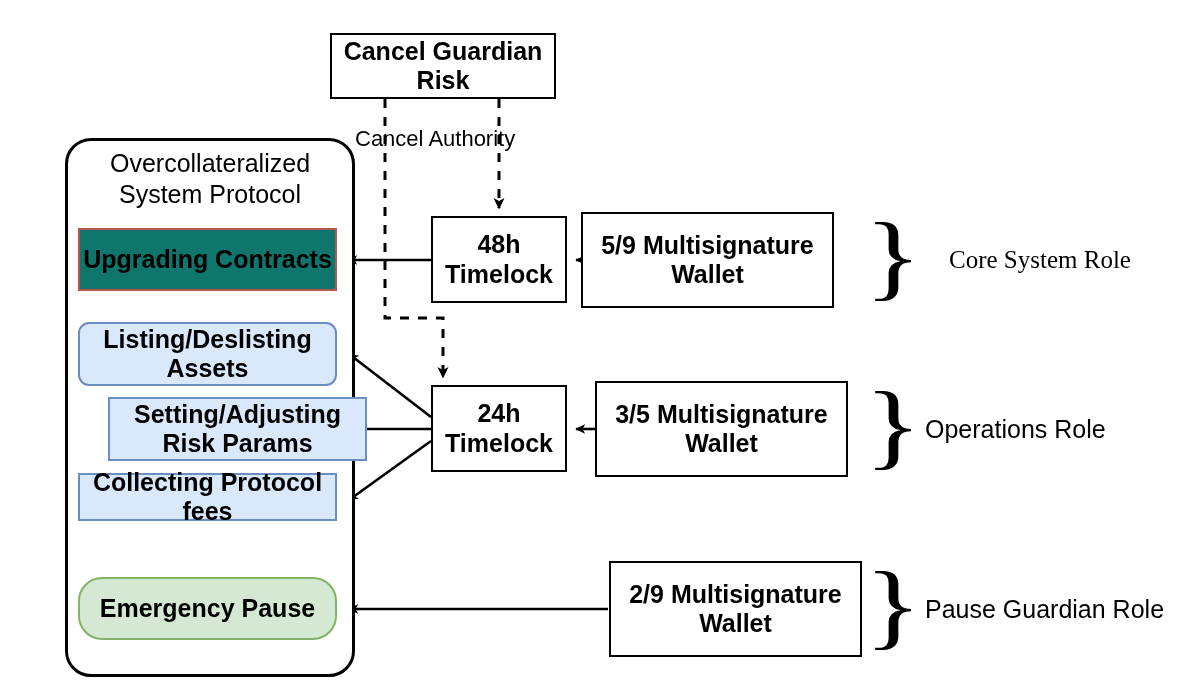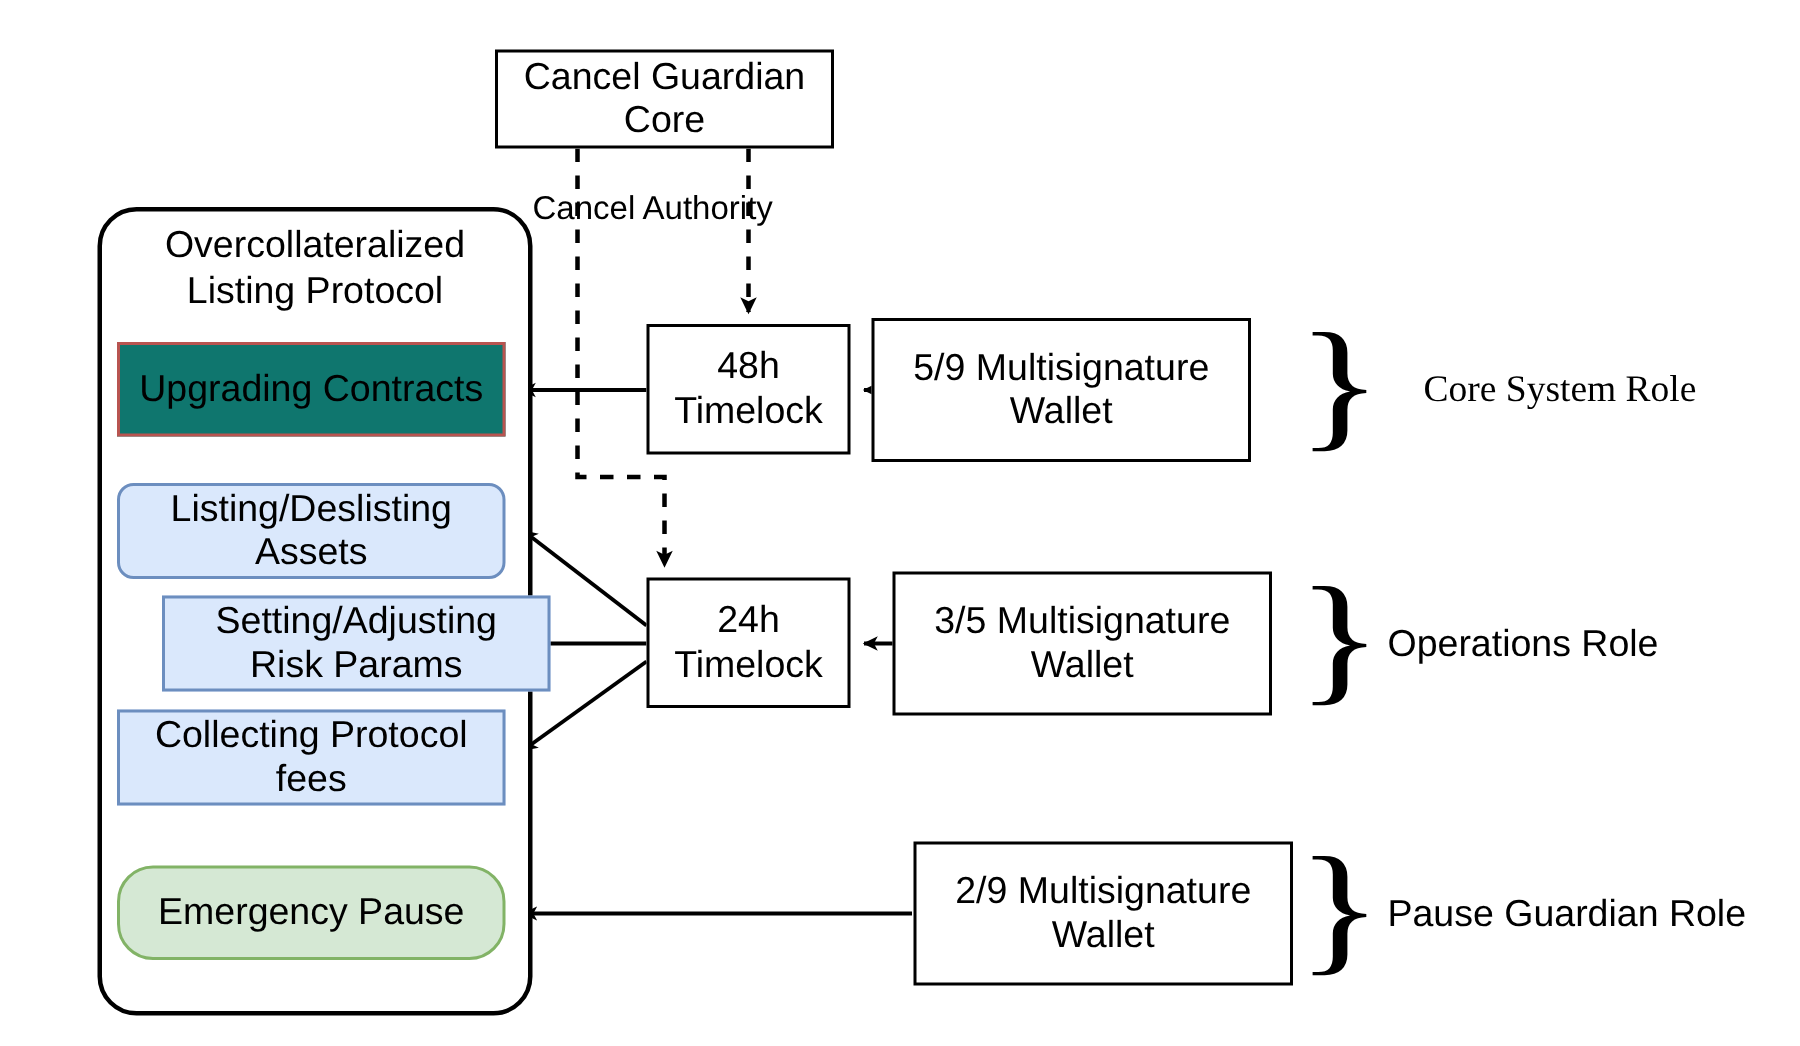--- a/index.html
+++ b/index.html
@@ -29,20 +29,21 @@
 
   .node {
     position: absolute;
     box-sizing: border-box;
     display: flex;
     align-items: center;
     justify-content: center;
     text-align: center;
     color: #000000;
     line-height: 1.18;
+    font-weight: bold;
   }
 
   
   .protocol-container {
     border: 3px solid #000000;
     border-radius: 26px;
     background: #ffffff;
     display: block;
   }
   .protocol-title {
@@ -135,21 +136,21 @@
 
     <line x1="499" y1="99" x2="499" y2="208" stroke="#000000" stroke-width="3" stroke-dasharray="9 9" marker-end="url(#arrowDash)"></line>
 
     <polyline points="385,99 385,318 443,318 443,377" fill="none" stroke="#000000" stroke-width="3" stroke-dasharray="9 9" marker-end="url(#arrowDash)"></polyline>
   </svg>
 
   <div class="node protocol-container" style="left:65px; top:138px; width:290px; height:539px;"></div>
 
   <div class="protocol-title">
     <div>Overcollateralized</div>
-    <div>Listing Protocol</div>
+    <div>System Protocol</div>
   </div>
 
   <div class="node box-red" style="left:78px; top:228px; width:259px; height:63px;">
     <div>
       <div>Upgrading Contracts</div>
     </div>
   </div>
 
   <div class="node box-blue" style="left:78px; top:322px; width:259px; height:64px;border-radius:11px;">
     <div>
@@ -158,37 +159,37 @@
     </div>
   </div>
 
   <div class="node box-blue" style="left:78px; top:397px; width:259px; height:64px;margin-left:30px;">
     <div>
       <div>Setting/Adjusting</div>
       <div>Risk Params</div>
     </div>
   </div>
 
-  <div class="node box-blue" style="left:78px; top:473px; width:259px; height:64px;">
+  <div class="node box-blue" style="left:78px; top:473px; width:259px; height:48px;">
     <div>
       <div>Collecting Protocol</div>
       <div>fees</div>
     </div>
   </div>
 
   <div class="node box-green" style="left:78px; top:577px; width:259px; height:63px;border-radius:24px;">
     <div>
       <div>Emergency Pause</div>
     </div>
   </div>
 
   <div class="node box-plain" style="left:330px; top:33px; width:226px; height:66px;">
     <div>
       <div>Cancel Guardian</div>
-      <div>Core</div>
+      <div>Risk</div>
     </div>
   </div>
 
   <div class="edge-label" style="left:355px; top:126px;">Cancel Authority</div>
 
   <div class="node box-plain" style="left:431px; top:216px; width:136px; height:87px;">
     <div>
       <div>48h</div>
       <div>Timelock</div>
     </div>

